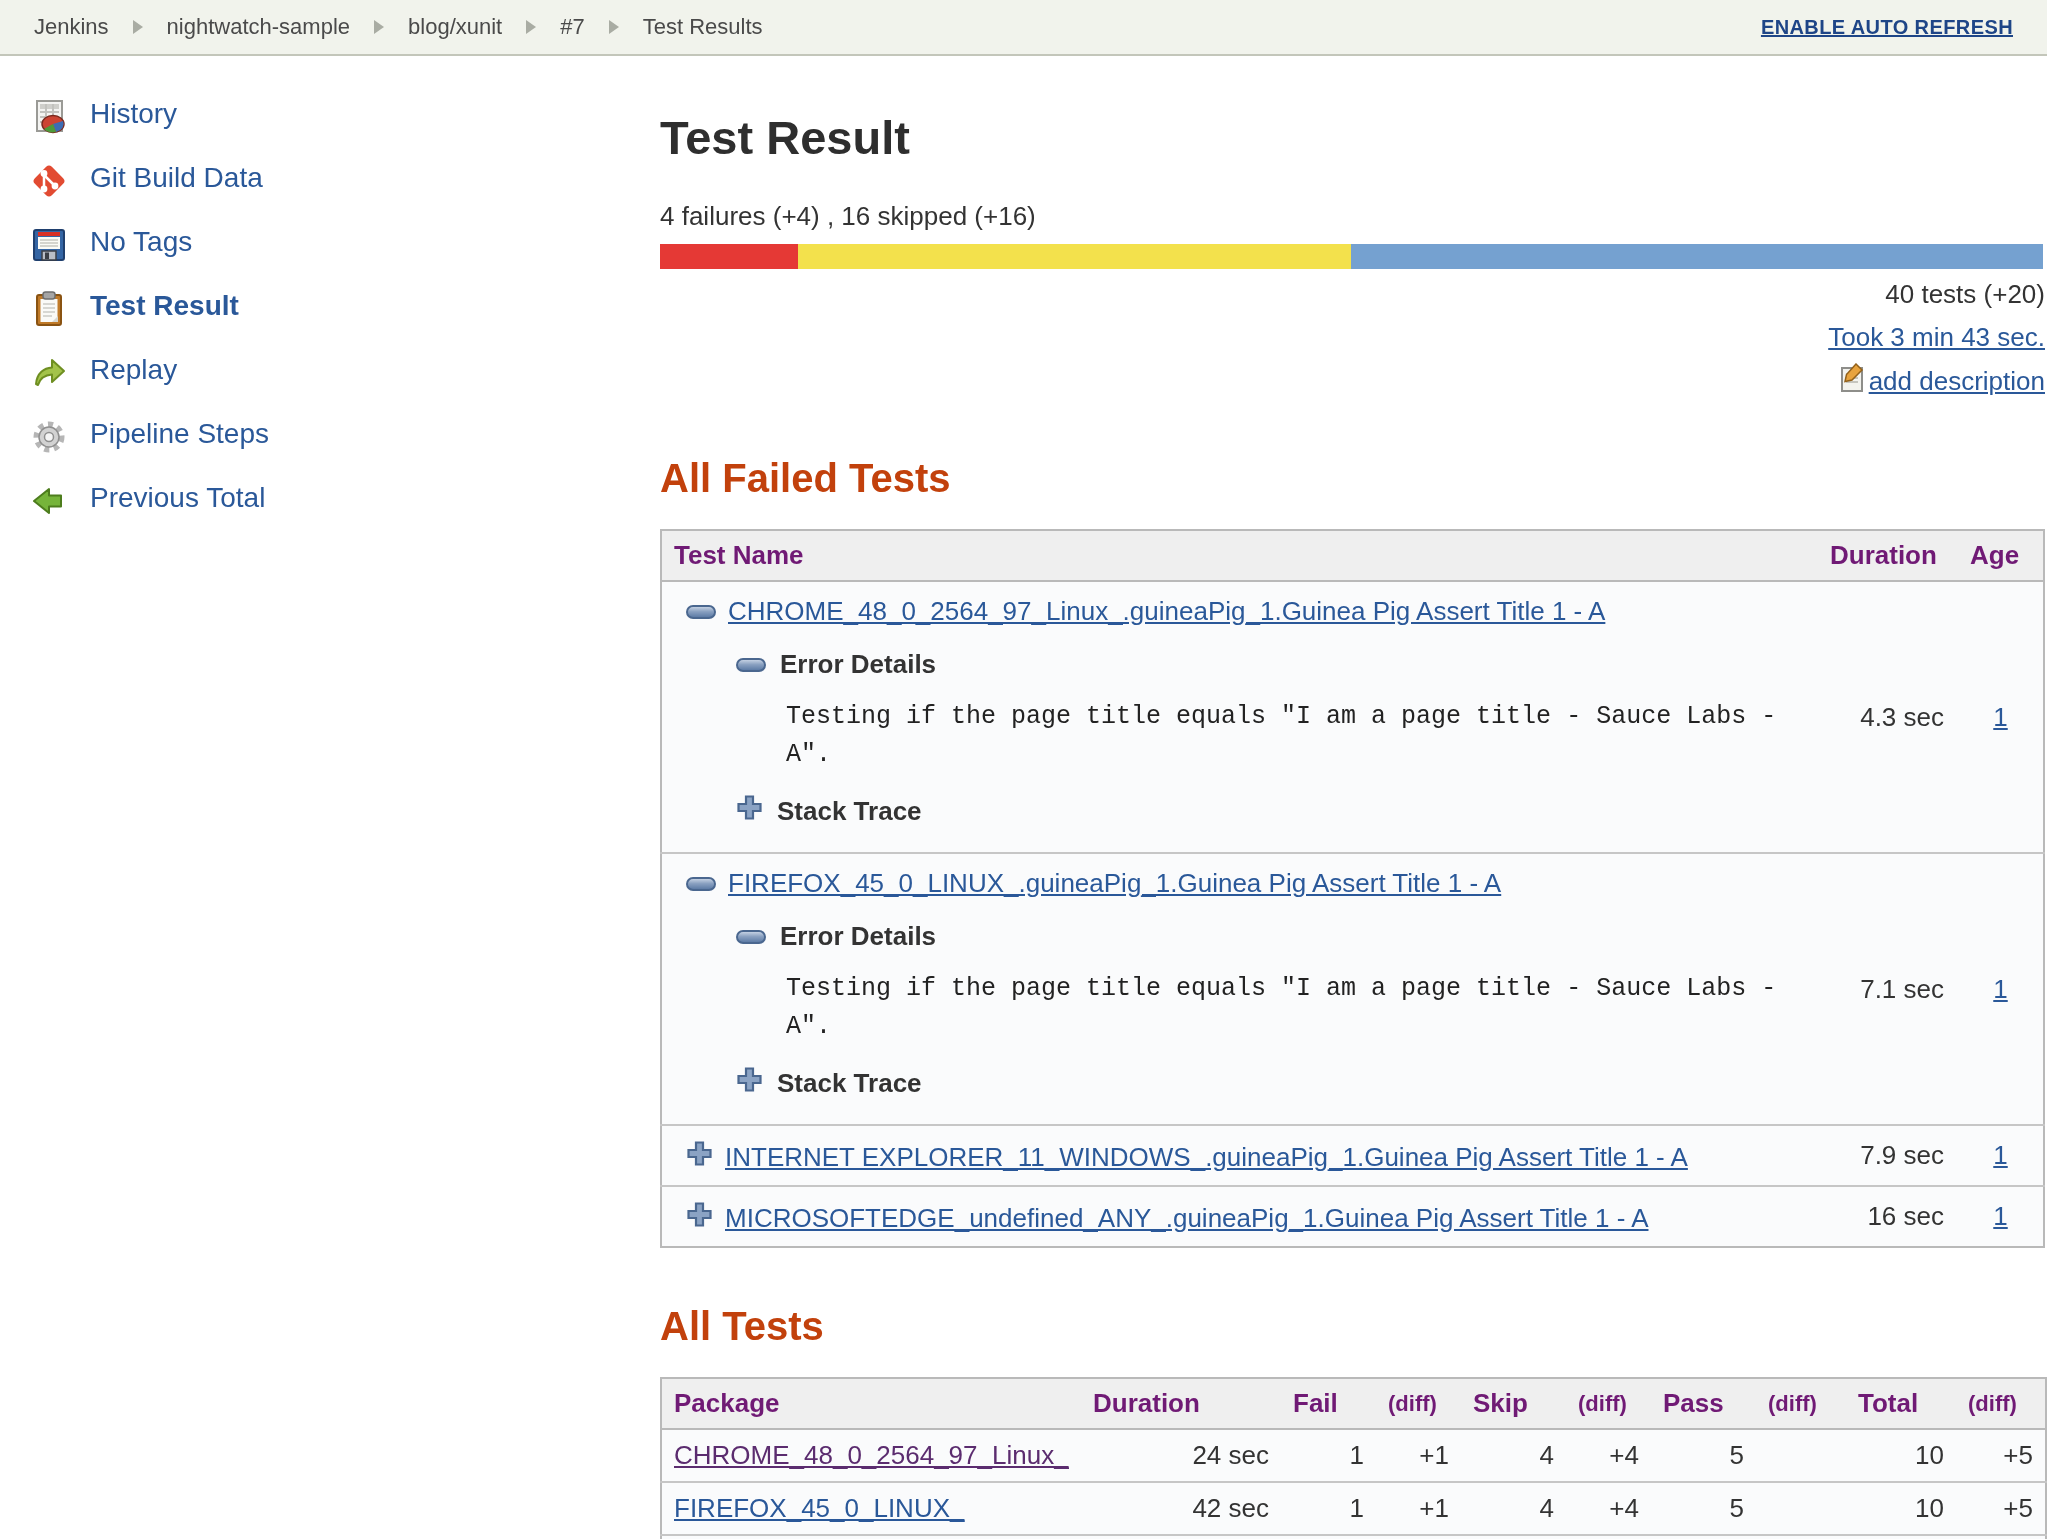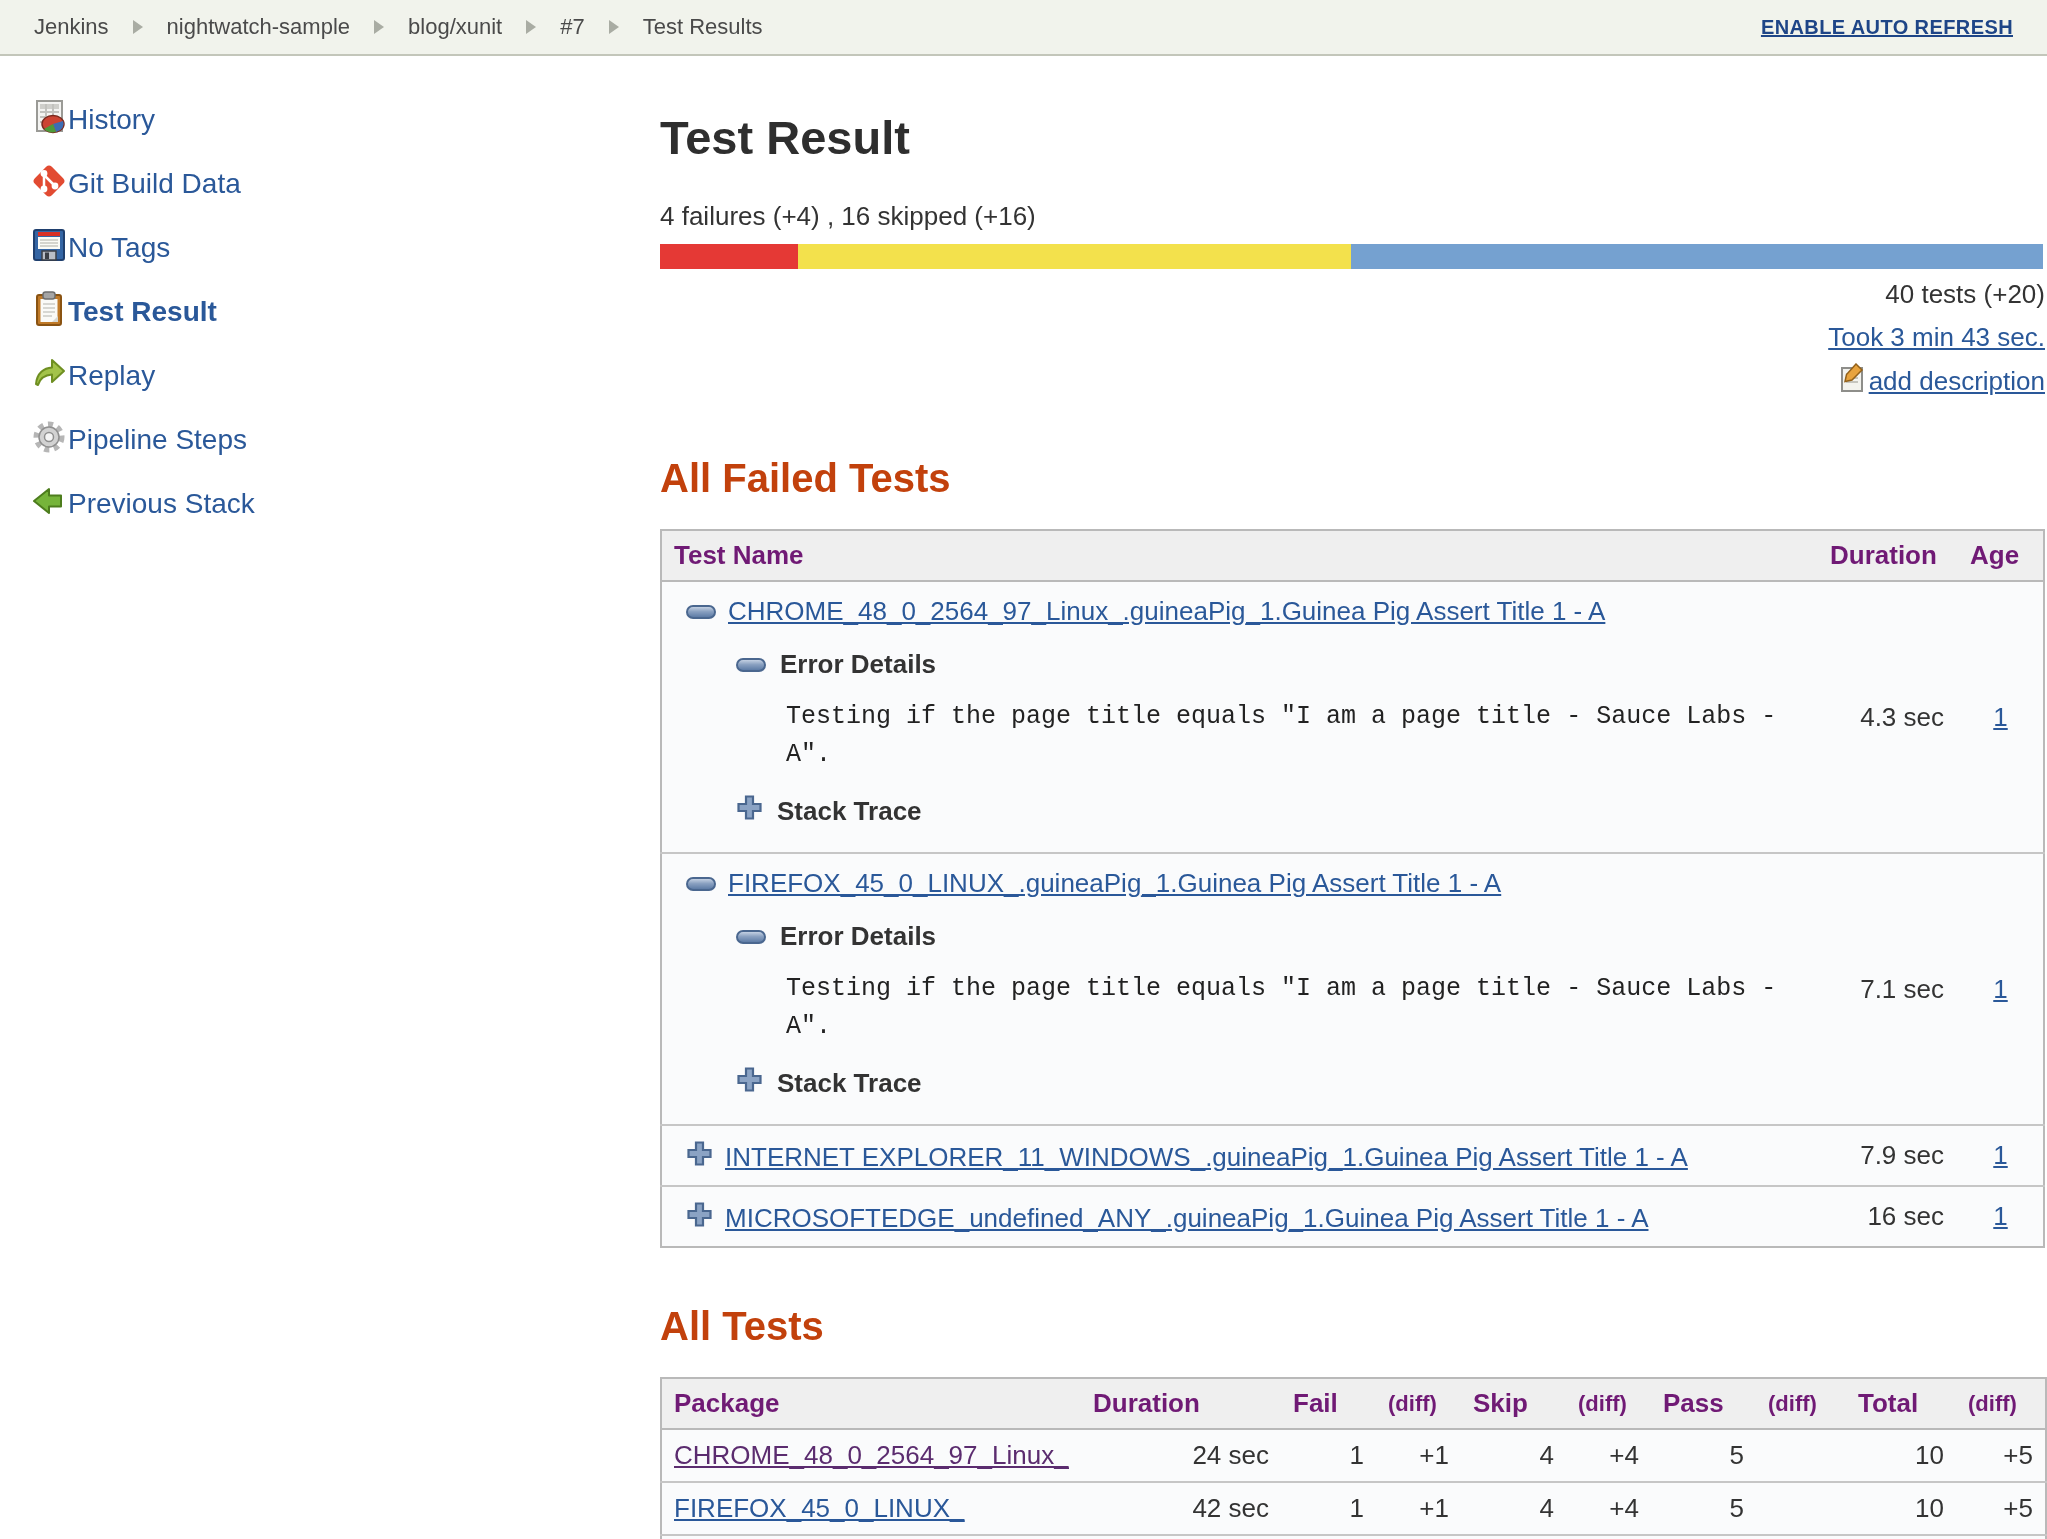--- a/index.html
+++ b/index.html
@@ -24,21 +24,21 @@
   }
   .auto-refresh {
     margin-left:auto; font-size:20px; font-weight:bold; color:#1e4587;
     text-decoration:underline; letter-spacing:.4px;
   }
 
   
   .layout { display:flex; }
   .sidebar { width:660px; padding:42px 0 0 30px; flex:none; }
   .task {
-    display:flex; align-items:flex-end; margin-bottom:26px;
+    display:flex; align-items:flex-start; gap:22px; margin-bottom:26px;
     font-size:28px; color:#2a5899; text-decoration:none; width:fit-content;
   }
   .task.active .task-label { font-weight:bold; }
   .task-icon { width:38px; height:38px; flex:none; display:inline-block; }
 
   .main { width:1385px; padding-top:54px; }
 
   h1.page-title { font-size:47px; font-weight:bold; color:#2e2e2e; margin:0 0 36px 0; }
   .fail-summary { font-size:26px; color:#333; margin:0 0 12px 0; }
 
@@ -198,21 +198,21 @@
       </span>
       <span class="task-label">Pipeline Steps</span>
     </a>
 
     <a class="task">
       <span class="task-icon">
         <svg width="38" height="38" viewBox="0 0 38 38">
           <path d="M4 19 L19 7 L19 13.5 L31 13.5 L31 24.5 L19 24.5 L19 31 Z" fill="#76b43a" stroke="#4d7d1d" stroke-width="2" stroke-linejoin="round"></path>
         </svg>
       </span>
-      <span class="task-label">Previous Stack</span>
+      <span class="task-label">Previous Total</span>
     </a>
   </div>
 
   <div class="main">
 
     <h1 class="page-title">Test Result</h1>
 
     <div class="fail-summary">4 failures (+4) , 16 skipped (+16)</div>
 
     <div class="result-bar">

